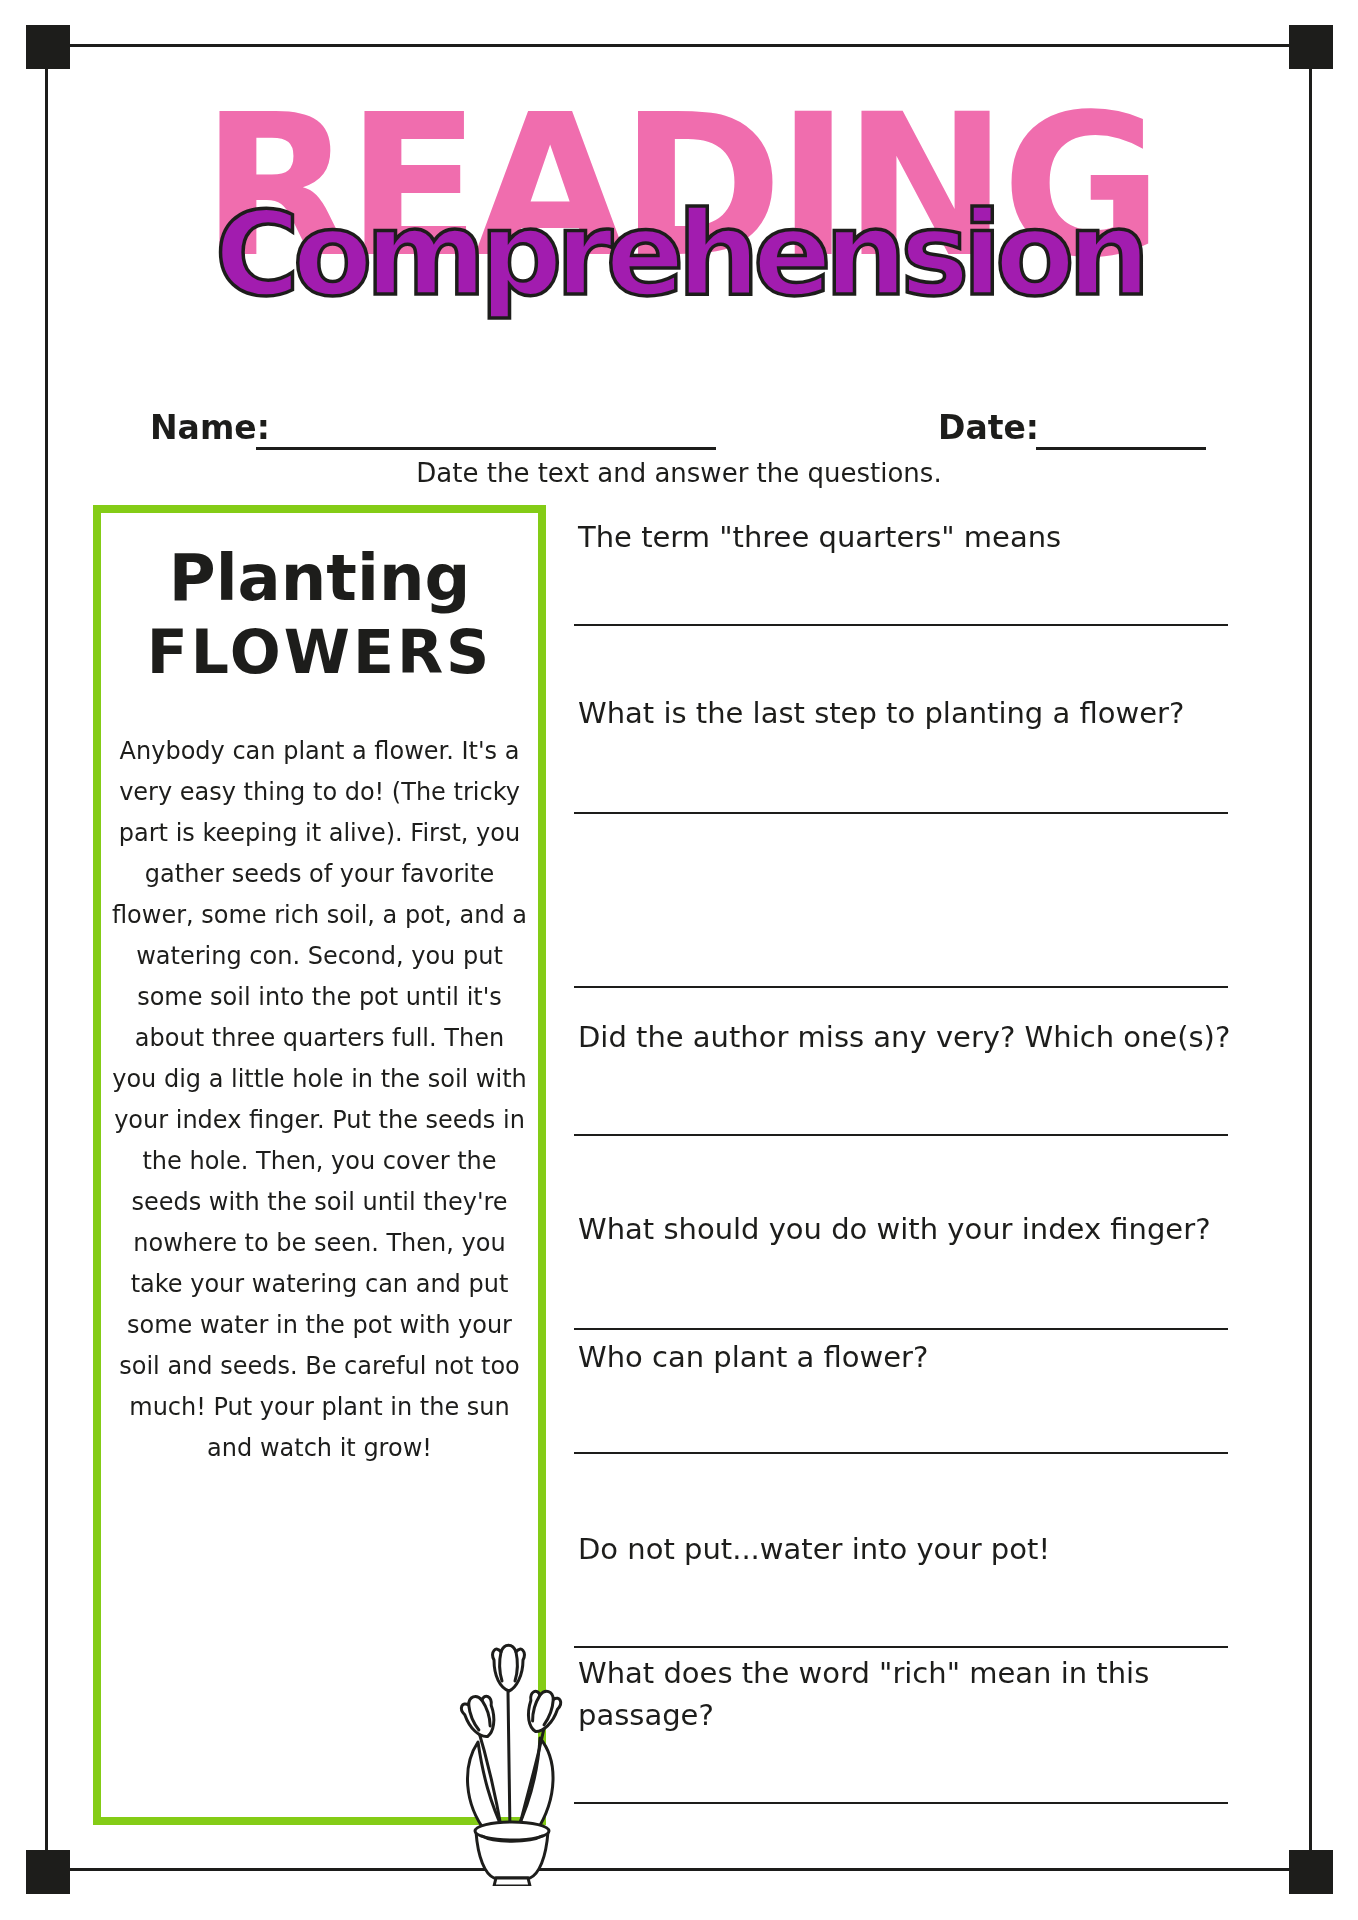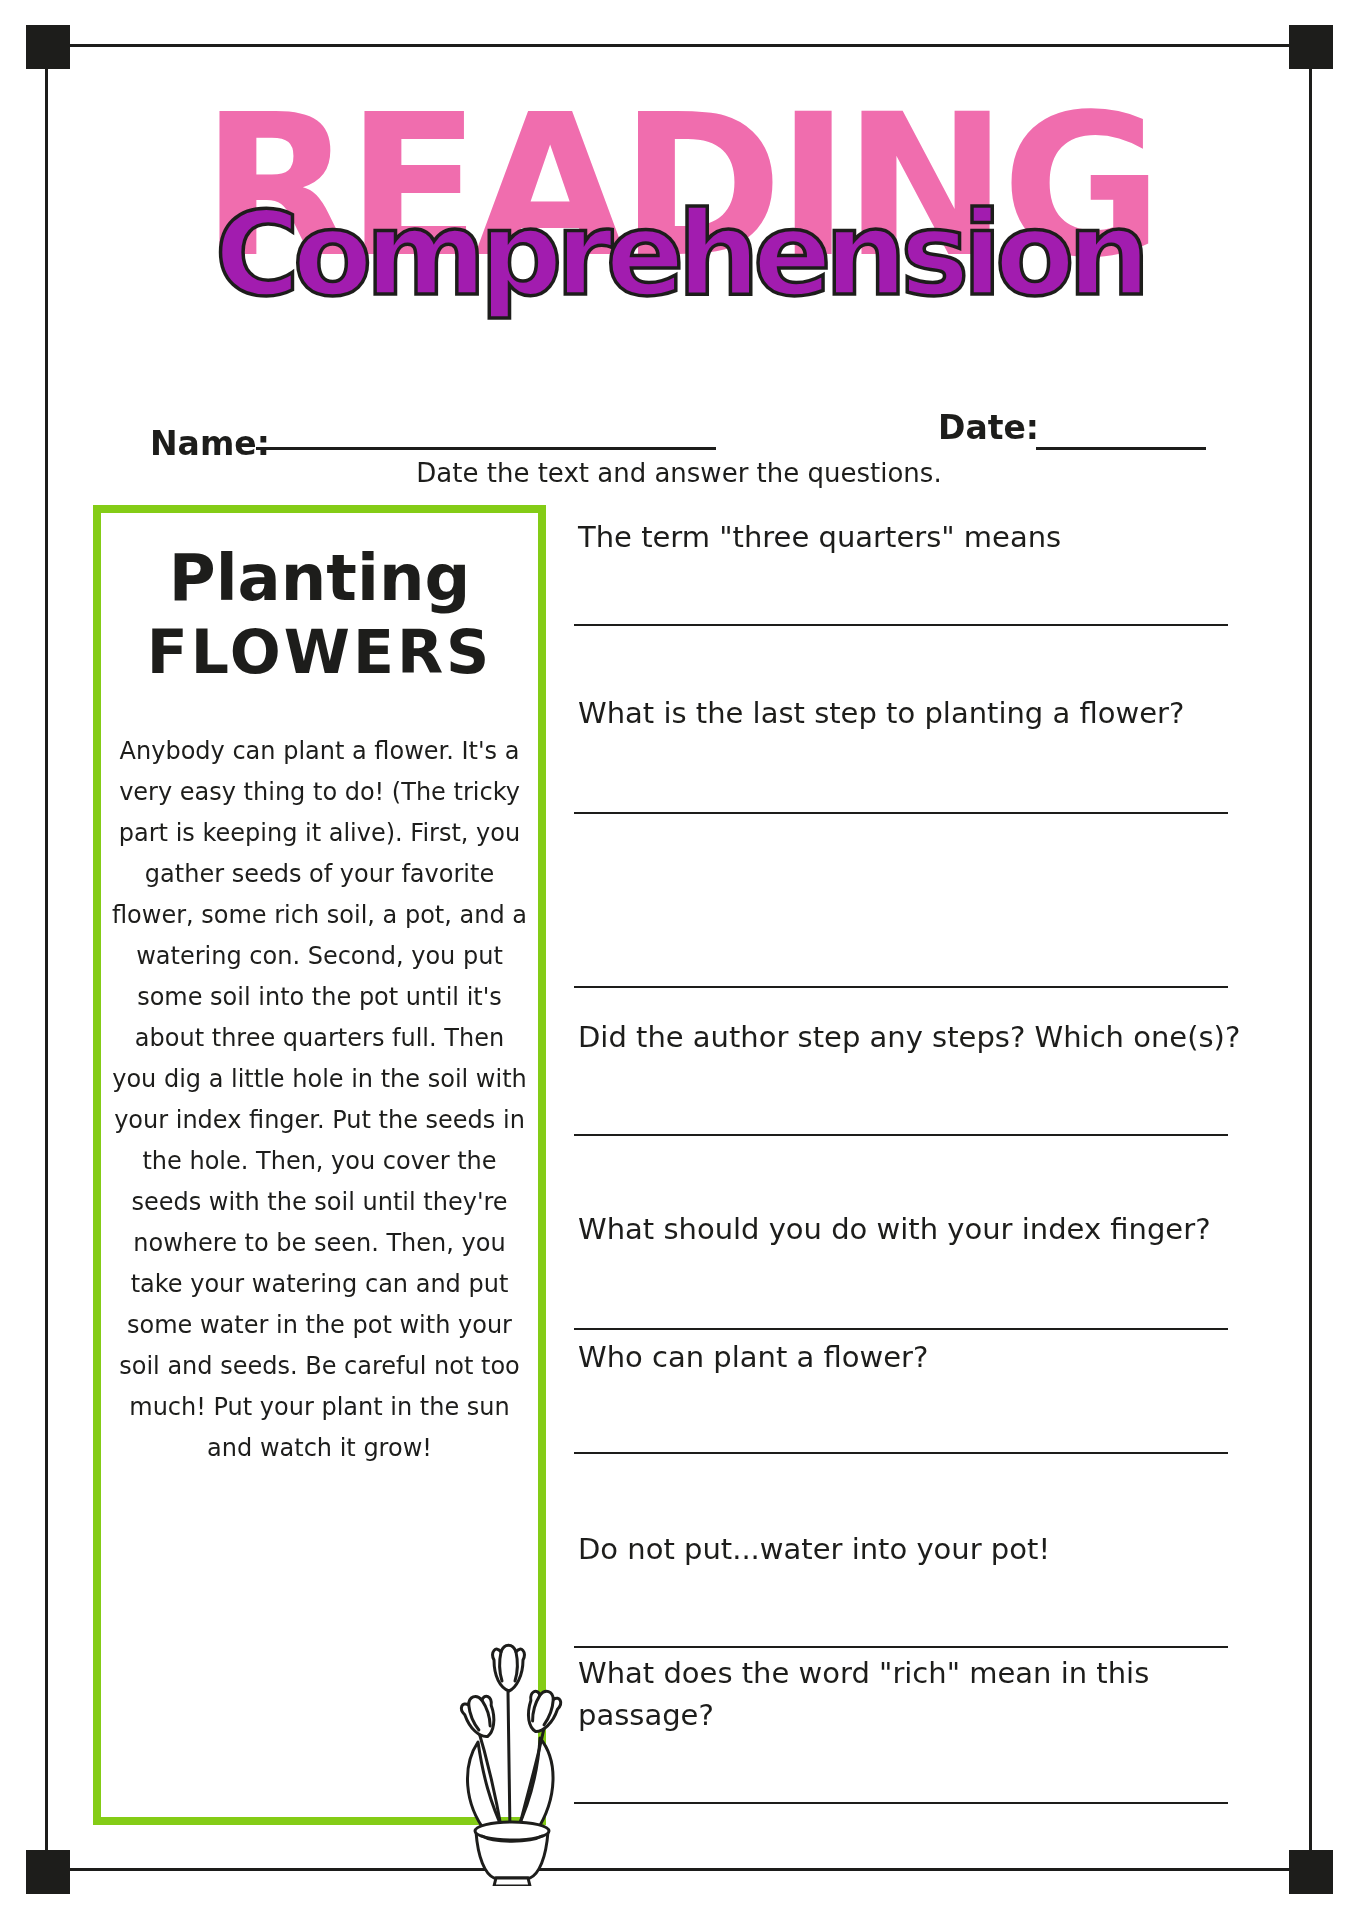--- a/index.html
+++ b/index.html
@@ -35,21 +35,21 @@
   .title-comprehension{
     position:absolute;left:0;right:0;top:196px;
     text-align:center;
     font-size:116px;font-weight:bold;line-height:1;
     letter-spacing:-7px;
     color:#a21caf;
     -webkit-text-stroke:3.5px #1d1d1b;
     z-index:2;
   }
   
-  .name-label{position:absolute;left:150px;top:408px;font-size:33px;font-weight:bold;margin-top:16px;}
+  .name-label{position:absolute;left:150px;top:408px;font-size:33px;font-weight:bold;}
   .name-line{position:absolute;left:256px;top:447px;width:460px;height:3px;background:#1d1d1b;}
   .date-label{position:absolute;left:938px;top:408px;font-size:33px;font-weight:bold;}
   .date-line{position:absolute;left:1036px;top:447px;width:170px;height:3px;background:#1d1d1b;}
   .instruction{position:absolute;left:0;right:0;top:458px;text-align:center;font-size:26px;}
   
   .passage-box{
     position:absolute;left:93px;top:505px;width:453px;height:1320px;
     border:8px solid #84cc16;box-sizing:border-box;
     text-align:center;
   }
@@ -131,21 +131,21 @@
   </svg>
 
   <div class="q" style="top:516px">The term "three quarters" means</div>
   <div class="a-line" style="top:624px"></div>
 
   <div class="q" style="top:692px">What is the last step to planting a flower?</div>
   <div class="a-line" style="top:812px"></div>
 
   <div class="a-line" style="top:986px"></div>
 
-  <div class="q" style="top:1016px">Did the author step any steps? Which one(s)?</div>
+  <div class="q" style="top:1016px">Did the author miss any very? Which one(s)?</div>
   <div class="a-line" style="top:1134px"></div>
 
   <div class="q" style="top:1208px">What should you do with your index finger?</div>
   <div class="a-line" style="top:1328px"></div>
 
   <div class="q" style="top:1336px">Who can plant a flower?</div>
   <div class="a-line" style="top:1452px"></div>
 
   <div class="q" style="top:1528px">Do not put...water into your pot!</div>
   <div class="a-line" style="top:1646px"></div>

